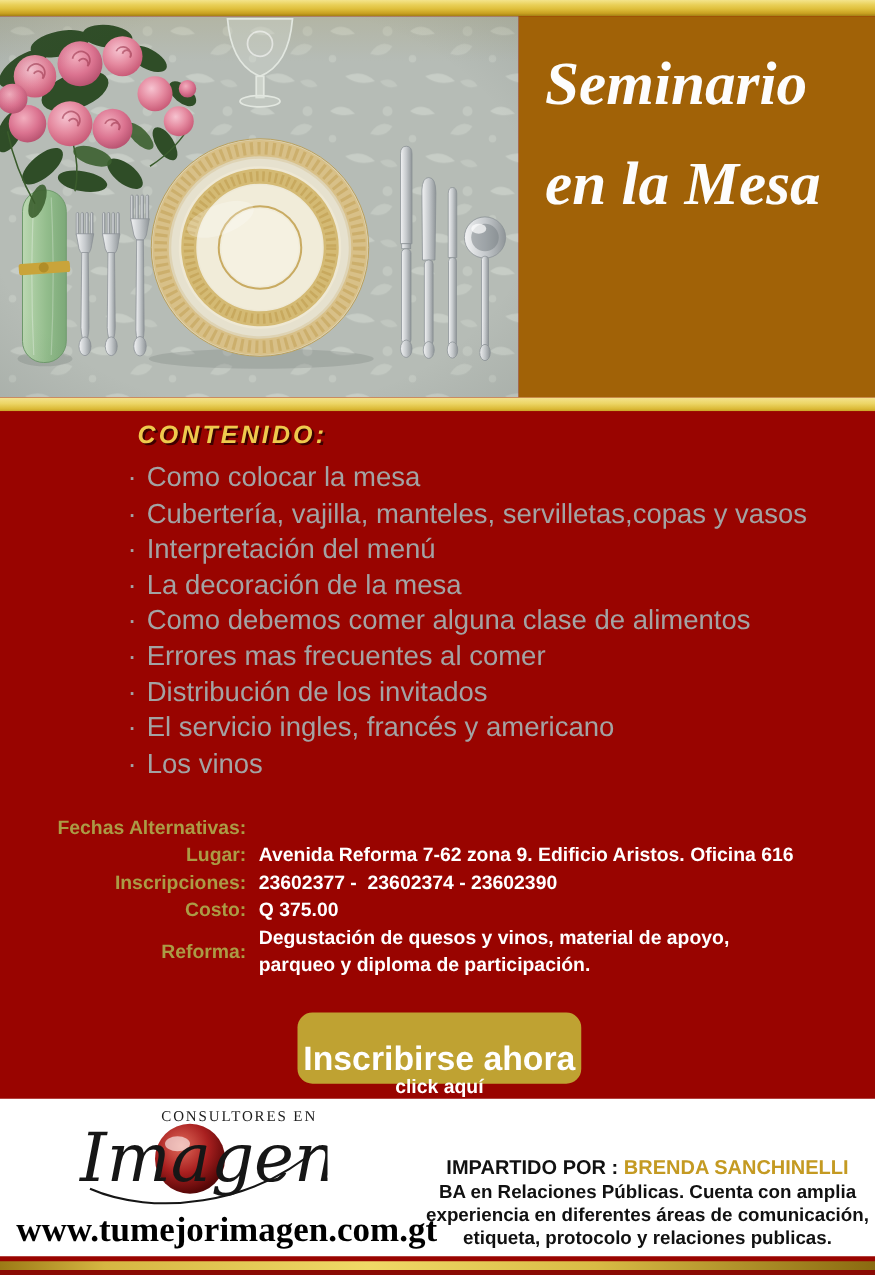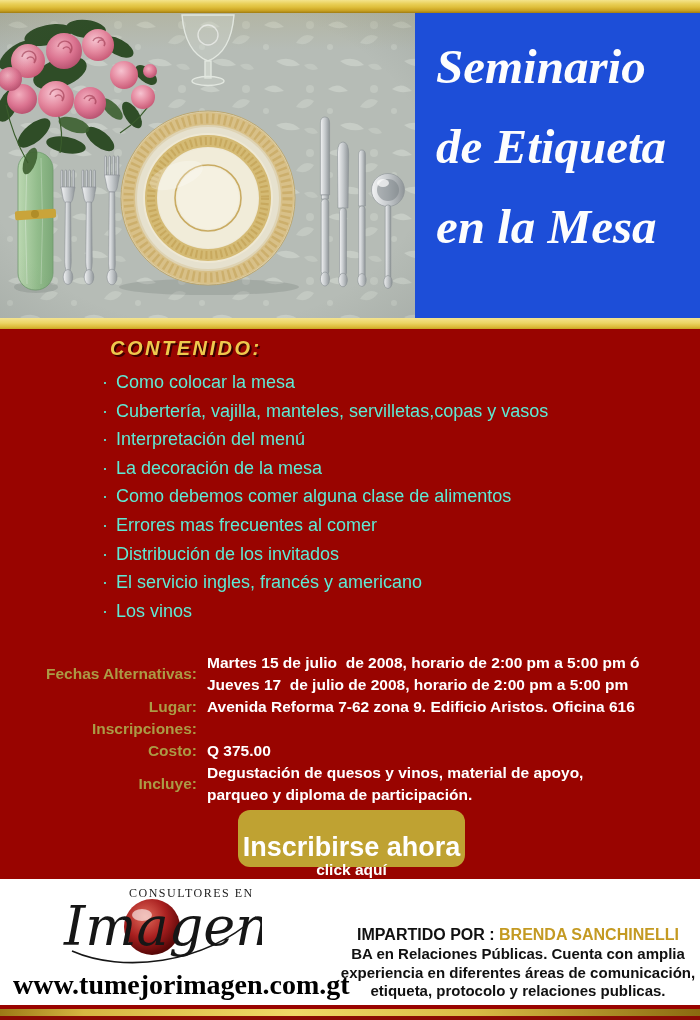--- a/index.html
+++ b/index.html
@@ -9,30 +9,30 @@
   .top-bar{position:absolute;left:0;top:0;width:700px;height:13px;
     background:linear-gradient(180deg,#f4e48c 0%,#e9cf57 30%,#dfbf3c 55%,#c9a121 82%,#a07c12 100%);}
   .separator{position:absolute;left:0;top:318px;width:700px;height:11px;
     background:linear-gradient(180deg,#f4e390 0%,#ecd565 45%,#dcba38 82%,#c9a326 100%);}
   .bottom-gold{position:absolute;left:0;top:1009px;width:700px;height:7px;
     background:linear-gradient(90deg,#9c7a16 0%,#d6b642 12%,#f0d967 42%,#d9bb45 68%,#8a6a10 100%);}
   .bottom-red{position:absolute;left:0;top:1016px;width:700px;height:4px;background:#8a0b04;}
   
   .hero{position:absolute;left:0;top:13px;width:700px;height:305px;}
   .photo{position:absolute;left:0;top:0;width:415px;height:305px;display:block;}
-  .title-panel{position:absolute;left:415px;top:0;width:285px;height:305px;background:#1d4ed8;
+  .title-panel{position:absolute;left:415px;top:0;width:285px;height:305px;background:#a16207;
     padding:14px 0 0 21px;box-sizing:border-box;}
   .title-line{font-family:"Liberation Serif",serif;font-style:italic;font-weight:bold;
     font-size:49px;line-height:80px;color:#fdfdfd;white-space:nowrap;}
   
   .body-red{position:absolute;left:0;top:329px;width:700px;height:518px;background:#990400;}
   .contenido{position:absolute;left:110px;top:8px;font-size:20px;font-weight:bold;font-style:italic;
     letter-spacing:2.5px;color:#eec94d;text-shadow:2px 2px 0 rgba(45,0,0,0.85);}
   .topic-list{position:absolute;left:102px;top:39px;margin:0;padding:0;list-style:none;}
-  .topic-list li{line-height:28.6px;font-size:18px;color:#5eead4;white-space:nowrap;}
+  .topic-list li{line-height:28.6px;font-size:22px;color:#a3a3a3;white-space:nowrap;}
   .bullet{margin-right:8px;}
   .details{position:absolute;left:0;top:323px;width:700px;}
   .drow{display:flex;align-items:center;}
   .dlabel{width:197px;text-align:right;flex:0 0 197px;color:#ab9b45;font-weight:bold;
     font-size:15.5px;line-height:22px;}
   .dvalue{margin-left:10px;color:#ffffff;font-weight:bold;font-size:15.5px;line-height:22px;
     white-space:pre-wrap;}
   .cta{position:absolute;left:238px;top:481px;width:227px;height:57px;background:#bfa232;
     border:none;border-radius:12px;text-align:center;cursor:pointer;padding:0;display:block;}
   .cta-main{font-size:27px;font-weight:bold;color:#ffffff;line-height:30px;margin-top:22px;
@@ -238,21 +238,20 @@
           <path d="M84,86 a6,6 0 1,1 11,5 a3.5,3.5 0 1,0 -6,-3"></path>
           <path d="M93,28 a6,6 0 1,1 11,5 a3.5,3.5 0 1,0 -6,-3"></path>
         </g>
       </g>
 
       <rect x="0" y="0" width="415" height="305" fill="url(#vignette)"></rect>
     </svg>
 
     <div class="title-panel">
       <div class="title-line">Seminario</div>
-      <div class="title-line">de Etiqueta</div>
       <div class="title-line">en la Mesa</div>
     </div>
   </div>
 
   <div class="separator"></div>
 
   <div class="body-red">
     <div class="contenido">CONTENIDO:</div>
 
     <ul class="topic-list">
@@ -263,36 +262,35 @@
       <li><span class="bullet">·</span><span>Como debemos comer alguna clase de alimentos</span></li>
       <li><span class="bullet">·</span><span>Errores mas frecuentes al comer</span></li>
       <li><span class="bullet">·</span><span>Distribución de los invitados</span></li>
       <li><span class="bullet">·</span><span>El servicio ingles, francés y americano</span></li>
       <li><span class="bullet">·</span><span>Los vinos</span></li>
     </ul>
 
     <div class="details">
       <div class="drow">
         <div class="dlabel">Fechas Alternativas:</div>
-        <div class="dvalue">Martes 15 de julio  de 2008, horario de 2:00 pm a 5:00 pm ó
-Jueves 17  de julio de 2008, horario de 2:00 pm a 5:00 pm</div>
       </div>
       <div class="drow">
         <div class="dlabel">Lugar:</div>
         <div class="dvalue">Avenida Reforma 7-62 zona 9. Edificio Aristos. Oficina 616</div>
       </div>
       <div class="drow">
         <div class="dlabel">Inscripciones:</div>
+        <div class="dvalue">23602377 -  23602374 - 23602390</div>
       </div>
       <div class="drow">
         <div class="dlabel">Costo:</div>
         <div class="dvalue">Q 375.00</div>
       </div>
       <div class="drow">
-        <div class="dlabel">Incluye:</div>
+        <div class="dlabel">Reforma:</div>
         <div class="dvalue">Degustación de quesos y vinos, material de apoyo,
 parqueo y diploma de participación.</div>
       </div>
     </div>
 
     <button class="cta">
       <div class="cta-main">Inscribirse ahora</div>
       <div class="cta-sub">click aquí</div>
     </button>
   </div>

